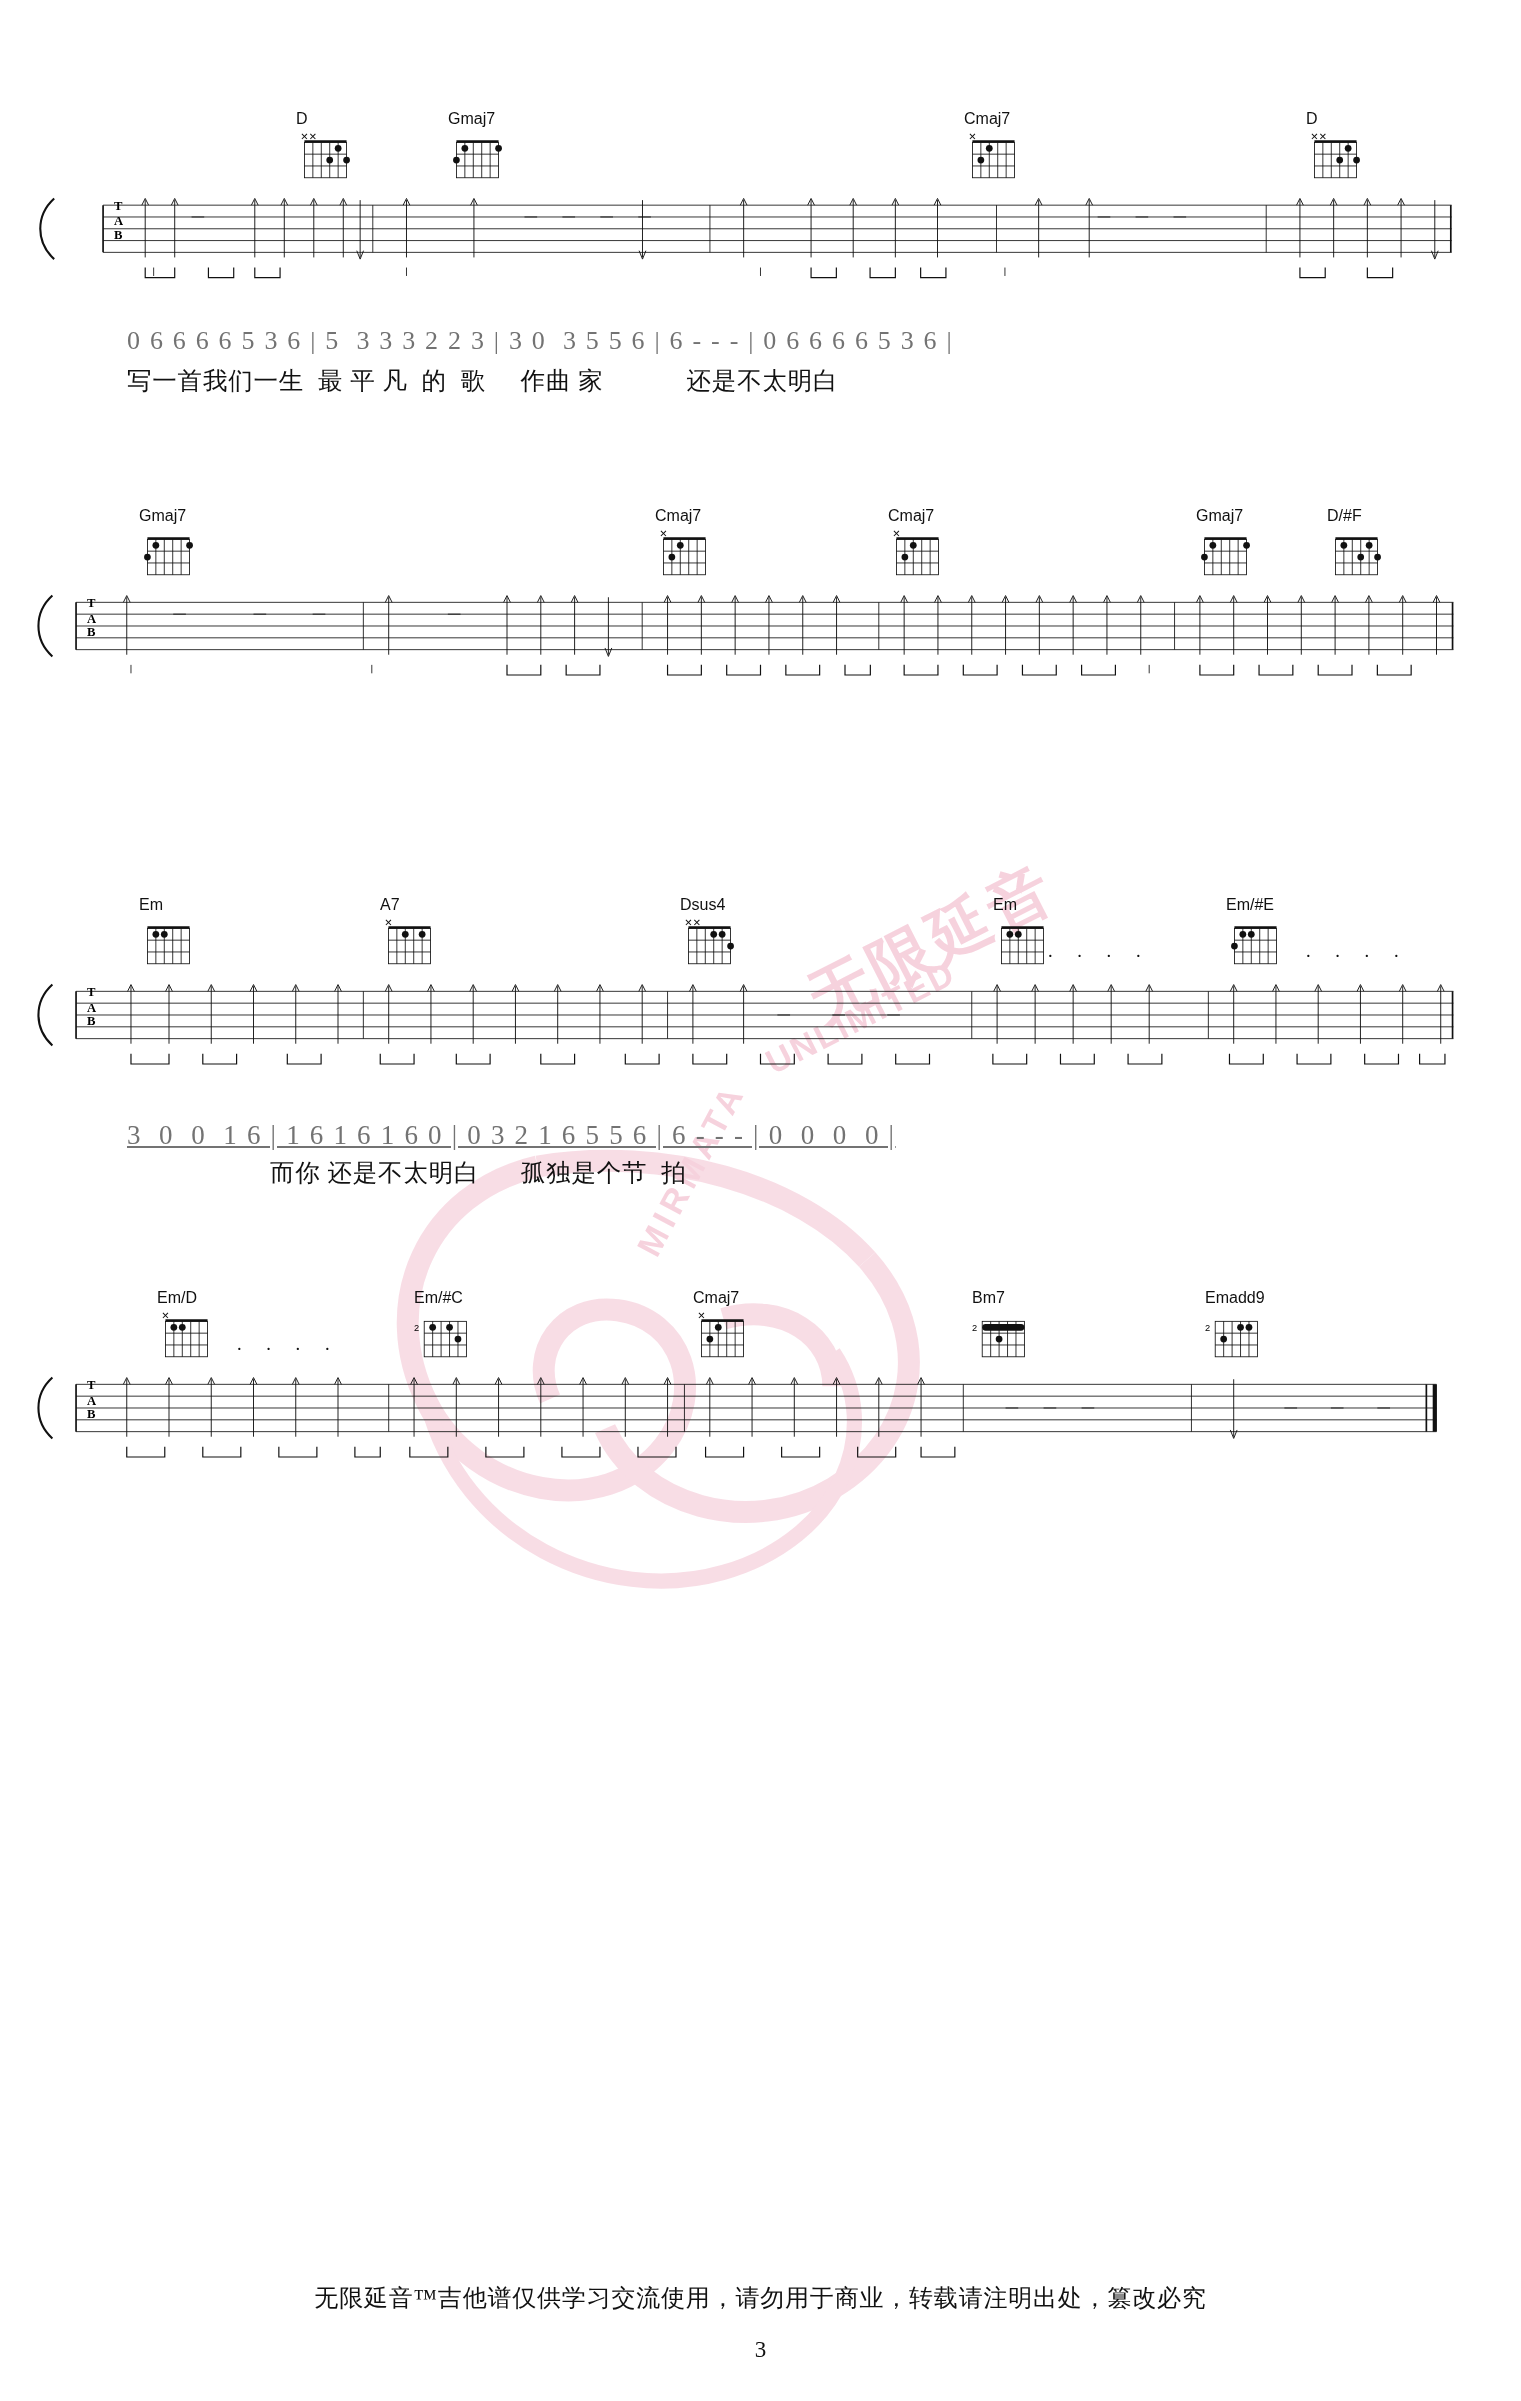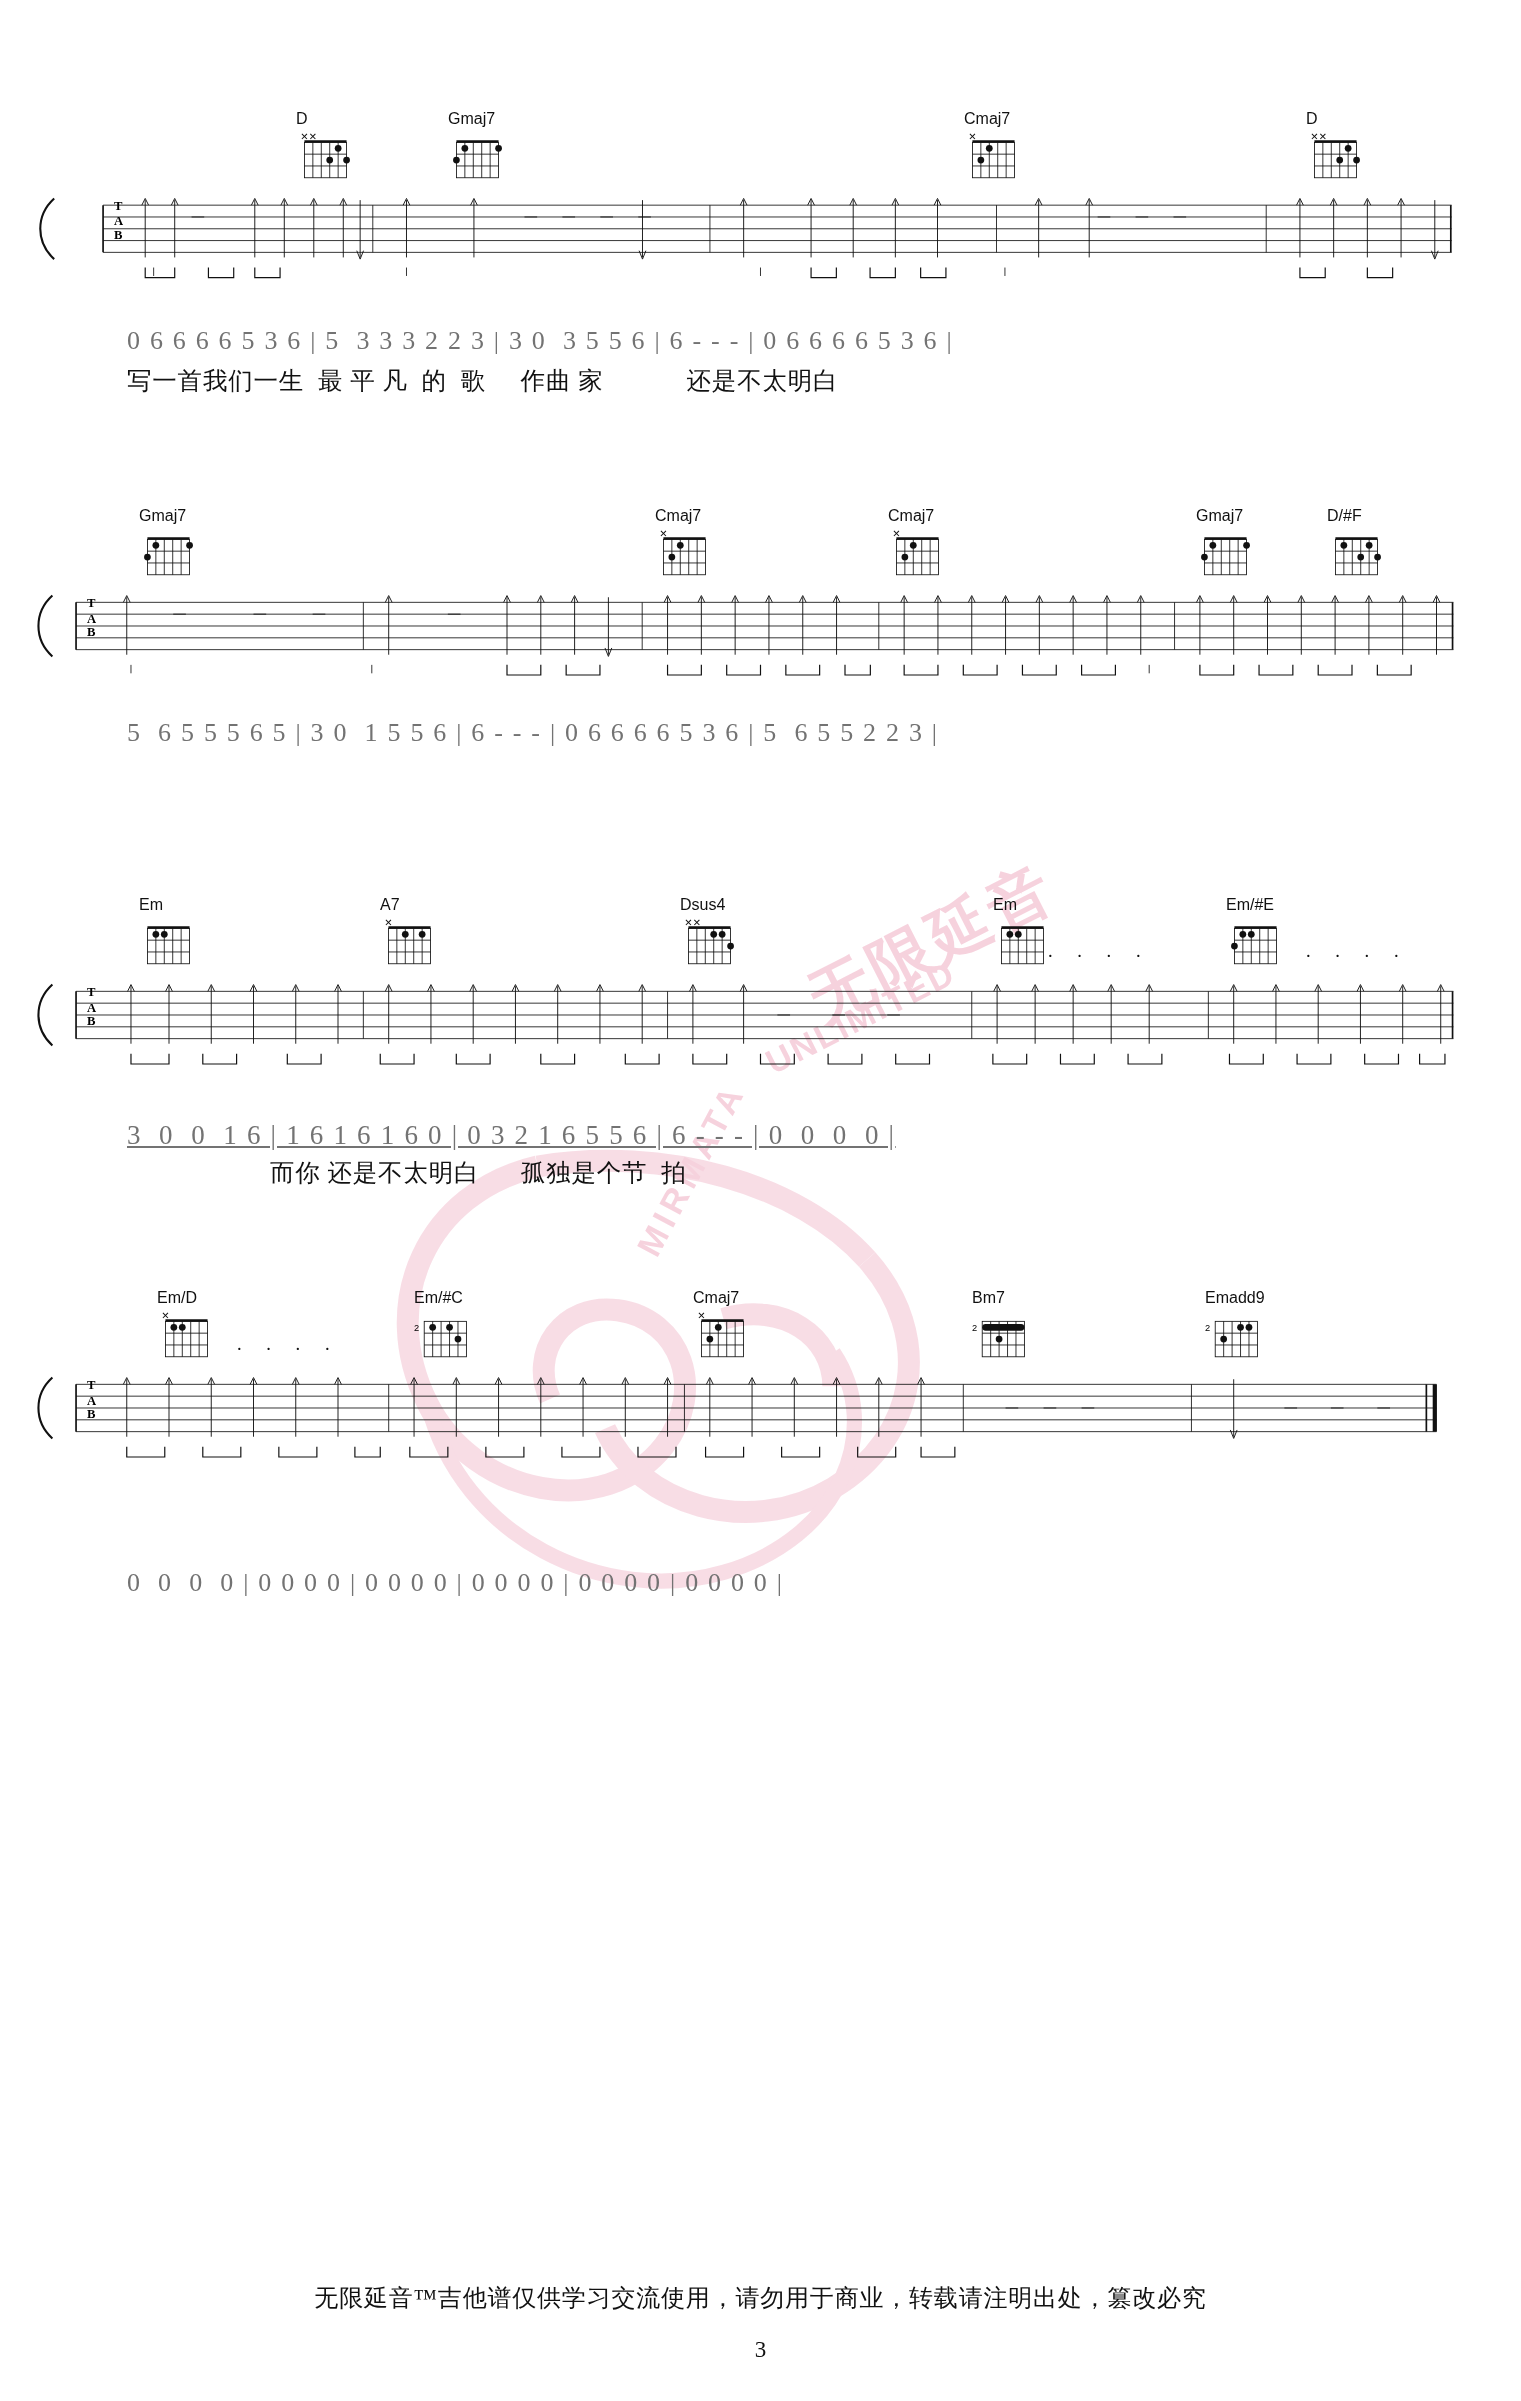--- a/index.html
+++ b/index.html
@@ -433,21 +433,20 @@
       <g stroke="#111" stroke-width="1">
         <line x1="155" y1="92" x2="155" y2="102"></line>
         <line x1="440" y1="92" x2="440" y2="102"></line>
         <line x1="1360" y1="92" x2="1360" y2="102"></line>
       </g>
       <g stroke="#111" stroke-width="1" fill="none">
         <path d="M210 -42 C 310 -16, 420 -16, 500 -42"></path>
       </g>
     </svg>
 
-    <div class="numline" style="left:127px;top:211px;font-size:26px;letter-spacing:1.7px;">5  6 5 5 5 6 5 | 3 0  1 5 5 6 | 6 - - - | 0 6 6 6 6 5 3 6 | 5  6 5 5 2 2 3 |</div>
   </div>
 
   <div class="system" style="top:896px;height:363px;width:1401px;">
 
     <div class="chordrow">
       <div class="chord" style="left:139px;top:0;">
         <div class="cname">Em</div>
         <svg width="59" height="54" viewBox="0 0 70 64">
           <g stroke="#111" stroke-width="1" fill="none">
             <rect x="10" y="17" width="50" height="42"></rect>
@@ -825,21 +824,20 @@
         <path d="M575 92 L575 104 L620 104 L620 92"></path>
         <path d="M665 92 L665 104 L710 104 L710 92"></path>
         <path d="M755 92 L755 104 L800 104 L800 92"></path>
         <path d="M835 92 L835 104 L880 104 L880 92"></path>
         <path d="M925 92 L925 104 L970 104 L970 92"></path>
         <path d="M1015 92 L1015 104 L1060 104 L1060 92"></path>
         <path d="M1090 92 L1090 104 L1130 104 L1130 92"></path>
       </g>
     </svg>
 
-    <div class="numline" style="left:127px;top:279px;font-size:26px;letter-spacing:1.7px;">0  0  0  0 | 0 0 0 0 | 0 0 0 0 | 0 0 0 0 | 0 0 0 0 | 0 0 0 0 |</div>
   </div>
 
   <div class="footer" style="top:2282px;">
     <span class="ftext">无限延音™吉他谱仅供学习交流使用，请勿用于商业，转载请注明出处，篡改必究</span>
   </div>
   <div class="pagenum" style="top:2337px;">3</div>
 
 </div>
 
 

